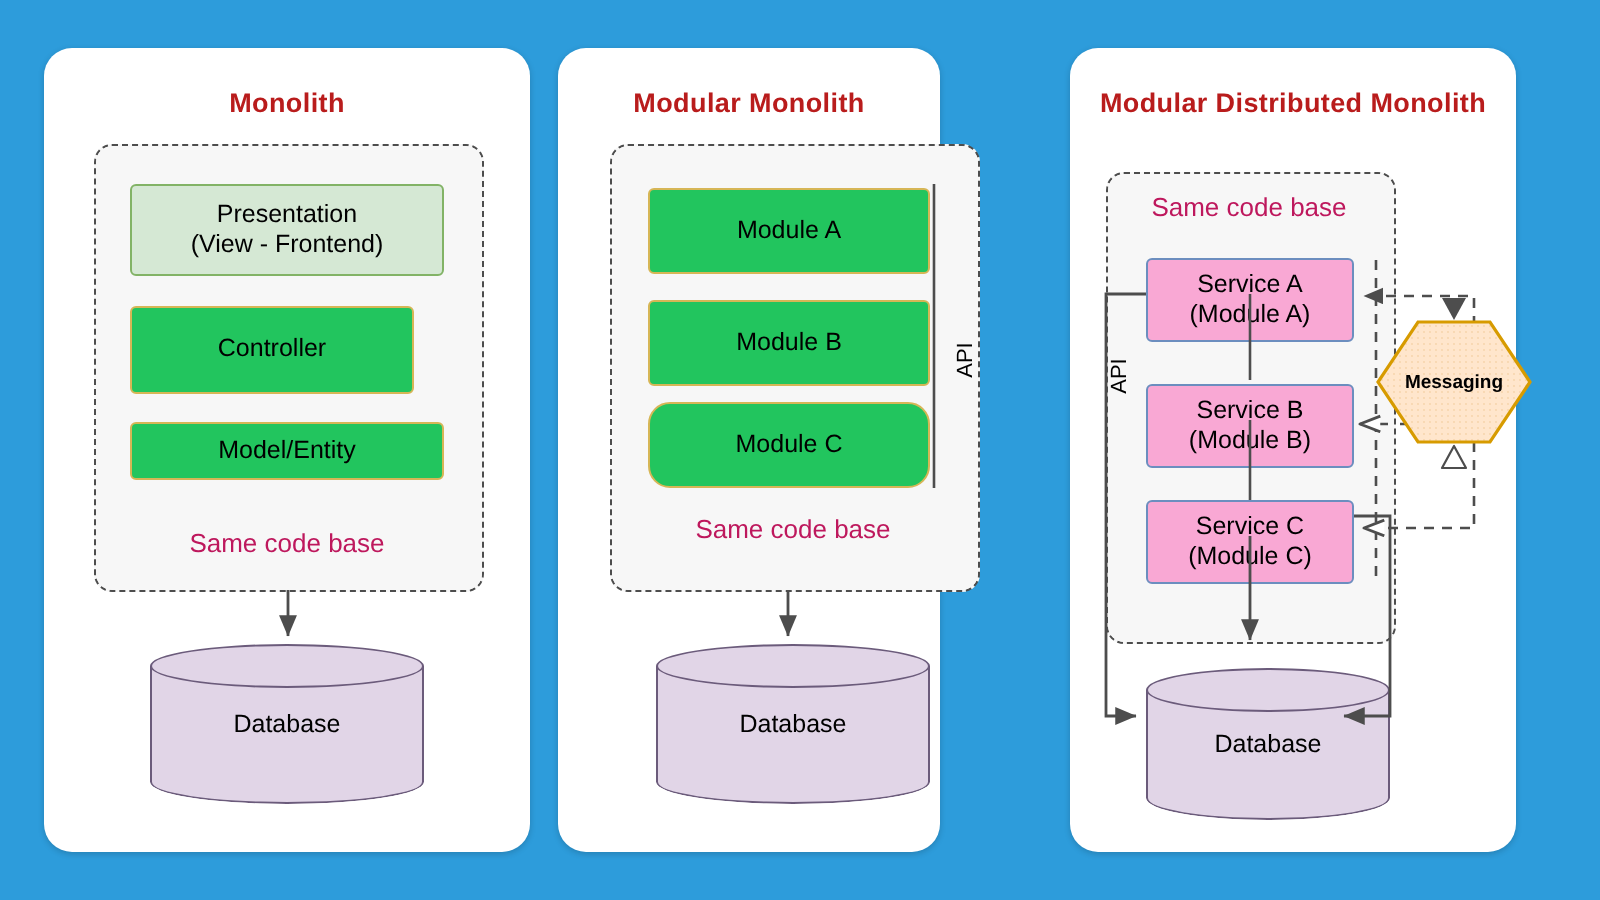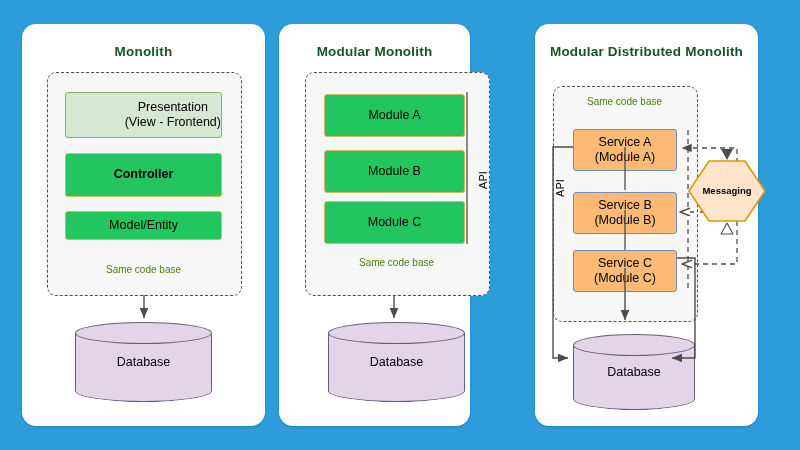--- a/index.html
+++ b/index.html
@@ -17,50 +17,50 @@
     border-radius:14px;
     box-shadow:0 1px 3px rgba(0,0,0,.18);
   }
   #panel-monolith{left:22px;top:24px;width:243px;height:402px;}
   #panel-modular{left:279px;top:24px;width:191px;height:402px;}
   #panel-distributed{left:535px;top:24px;width:223px;height:402px;}
 
   .panel-title{
     position:absolute;left:0;right:0;top:20px;
     text-align:center;
-    font-size:13.5px;font-weight:bold;color:#14532d;
+    font-size:13.5px;font-weight:bold;color:#b91c1c;
     letter-spacing:.2px;
   }
 
   
   .dashed-box{
     position:absolute;
     border:1.6px dashed #4d4d4d;
     border-radius:9px;
     background:#f7f7f7;
   }
 
   .node{
     position:absolute;
     box-sizing:border-box;
     border-radius:3px;
     display:flex;align-items:center;justify-content:center;
     text-align:center;
     font-size:12.5px;color:#000;
     line-height:1.22;
   }
-  .green{background:#d5e8d4;border:1.3px solid #82b366;justify-content:flex-end;}
+  .green{background:#d5e8d4;border:1.3px solid #82b366;}
   .yellow{background:#22c55e;border:1.3px solid #d6b656;}
-  .blue{background:#fdba74;border:1.3px solid #6c8ebf;}
+  .blue{background:#f9a8d4;border:1.3px solid #6c8ebf;}
 
   .codebase-label{
     position:absolute;
     text-align:center;
-    color:#4d7c0f;
-    font-size:10px;
+    color:#be185d;
+    font-size:13px;
     white-space:nowrap;
   }
 
   .api-label{
     position:absolute;
     font-size:11px;color:#000;
     transform:rotate(-90deg);
     transform-origin:center center;
     white-space:nowrap;
   }
@@ -109,21 +109,21 @@
 
     <div class="dashed-box" style="left:25px;top:48px;width:193px;height:222px;"></div>
 
     <div class="node green" style="left:43px;top:68px;width:157px;height:46px;">
       <div>
         <div>Presentation</div>
         <div>(View - Frontend)</div>
       </div>
     </div>
 
-    <div class="node yellow" style="left:43px;top:129px;width:157px;height:44px;font-weight:bold;">
+    <div class="node yellow" style="left:43px;top:129px;width:142px;height:44px;">
       <span>Controller</span>
     </div>
 
     <div class="node yellow" style="left:43px;top:187px;width:157px;height:29px;">
       <span>Model/Entity</span>
     </div>
 
     <div class="codebase-label" style="left:25px;width:193px;top:240px;">Same code base</div>
 
     <div class="db" style="left:53px;top:298px;width:137px;height:80px;">
@@ -138,21 +138,21 @@
     <div class="panel-title">Modular Monolith</div>
 
     <div class="dashed-box" style="left:26px;top:48px;width:183px;height:222px;"></div>
 
     <div class="node yellow" style="left:45px;top:70px;width:141px;height:43px;">
       <span>Module A</span>
     </div>
     <div class="node yellow" style="left:45px;top:126px;width:141px;height:43px;">
       <span>Module B</span>
     </div>
-    <div class="node yellow" style="left:45px;top:177px;width:141px;height:43px;">
+    <div class="node yellow" style="left:45px;top:177px;width:141px;height:43px;border-radius:11px;">
       <span>Module C</span>
     </div>
 
     <div class="api-label" style="left:184px;top:150px;width:40px;text-align:center;">API</div>
 
     <div class="codebase-label" style="left:26px;width:183px;top:233px;">Same code base</div>
 
     <div class="db" style="left:49px;top:298px;width:137px;height:80px;">
       <div class="db body"></div>
       <div class="db bottom"></div>

